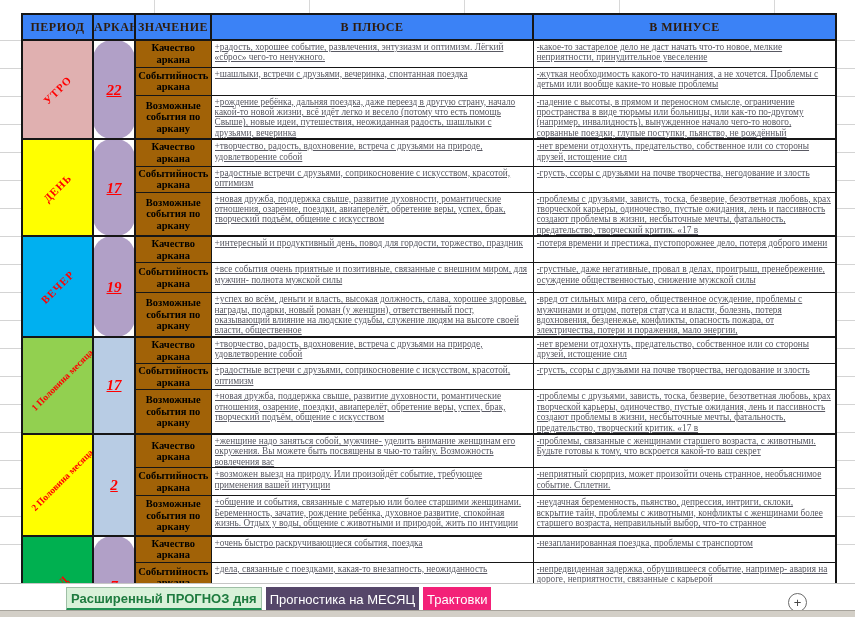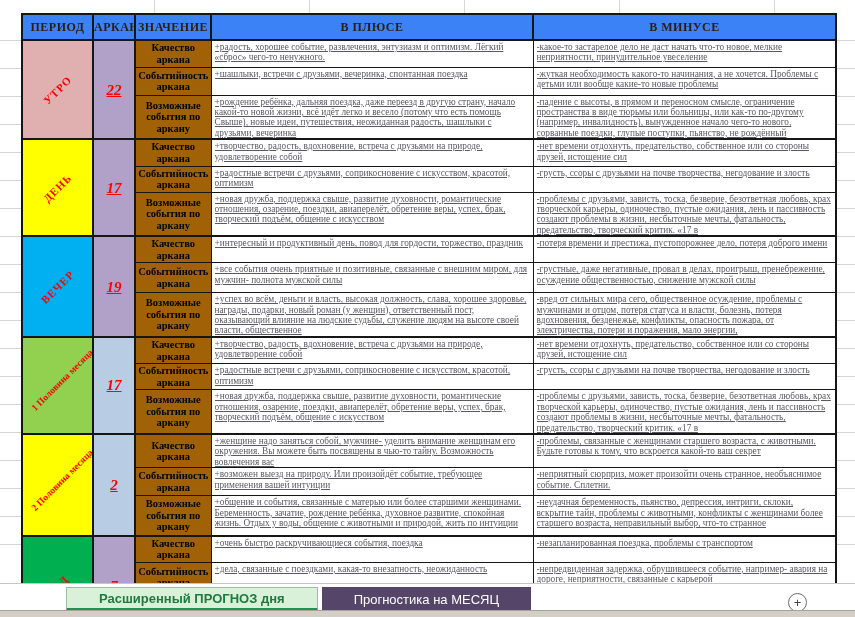--- a/index.html
+++ b/index.html
@@ -26,29 +26,29 @@
   .h21{height:21px}.h22{height:22px}.h27{height:27px}.h28{height:28px}.h30{height:30px}
   .h31{height:31px}.h32{height:32px}.h36{height:36px}.h40{height:40px}
   
   td.pcell{text-align:center;vertical-align:middle;}
   .plabel{transform:rotate(-45deg);color:#FF0000;font-weight:bold;font-size:11px;letter-spacing:1px;white-space:nowrap;}
   .plabel.small{font-size:9.5px;letter-spacing:0;}
   td.acell{text-align:center;vertical-align:middle;}
   .anum{color:#FF0000;font-weight:bold;font-style:italic;text-decoration:underline;font-size:15px;}
   .per0{background:#E0B0B0;} .per1{background:#FFFF00;} .per2{background:#00B0F0;}
   .per3{background:#92D050;} .per4{background:#FFFF00;} .per5{background:#00B050;}
-  .arc-p{background:#B1A0C7;} .arc-b{background:#B8CCE4;}
+  .arc-p{background:#B1A0C7;border-radius:19px;} .arc-b{background:#B8CCE4;}
   
   td.mcell{background:#a16207;text-align:center;vertical-align:middle;font-weight:bold;font-size:10.5px;line-height:11.5px;color:#000;padding:1px 2px;}
   td.dcell{background:#fff;vertical-align:top;font-size:9.3px;line-height:10.4px;color:#595963;padding:1px 3px 0 3px;}
   td.dcell div{overflow:hidden;max-height:100%;text-decoration:underline;}
   
   .tabbar{position:absolute;left:0;right:0;bottom:6px;height:28px;background:#fff;border-top:1px solid #c6c6c6;
     display:flex;align-items:flex-end;padding-left:66px;box-sizing:border-box;font-family:"Liberation Sans",sans-serif;}
-  .tab{height:24px;display:flex;align-items:center;padding:0 32px;font-size:13px;margin-right:4px;cursor:default;box-sizing:border-box;}
+  .tab{height:24px;display:flex;align-items:center;padding:0 4px;font-size:13px;margin-right:4px;cursor:default;box-sizing:border-box;}
   .tab.active{background:#D9F1D9;color:#1E7B3F;font-weight:bold;border:1px solid #9fbfa6;border-bottom:3px solid #1F9254;}
   .tab.month{background:#554669;color:#fff;}
   .tab.tract{background:#F32178;color:#fff;}
   .add-sheet{position:absolute;right:48px;bottom:5px;width:17px;height:17px;border:1px solid #6b6b6b;border-radius:50%;
     display:flex;align-items:center;justify-content:center;font-size:13px;color:#444;background:#fff;font-family:"Liberation Sans",sans-serif;}
   .statusbar{position:absolute;left:0;right:0;bottom:0;height:6px;background:#D3CFC7;border-top:1px solid #a7a39b;}
 </style>
 </head>
 <body>
 
@@ -304,19 +304,20 @@
         <td class="dcell">
             <div>-срыв командировки, неудачная поездка, увольнение с работы, крах карьеры или бизнеса, проблемы с транспортными средствами, крушение планов, жизнь по чужим целям, скука и застой, авария, жизнь до изнеможения, отставание и задержка,</div>
           </td>
       </tr>
     </tbody>
   </table>
 
   <div class="tabbar">
     <div class="tab active">Расширенный ПРОГНОЗ дня</div>
     <div class="tab month">Прогностика на МЕСЯЦ</div>
+    <div class="tab tract">Трактовки</div>
   </div>
   <div class="add-sheet">
       <span>+</span>
     </div>
   <div class="statusbar"></div>
 
 </div>
 
 </body></html>

